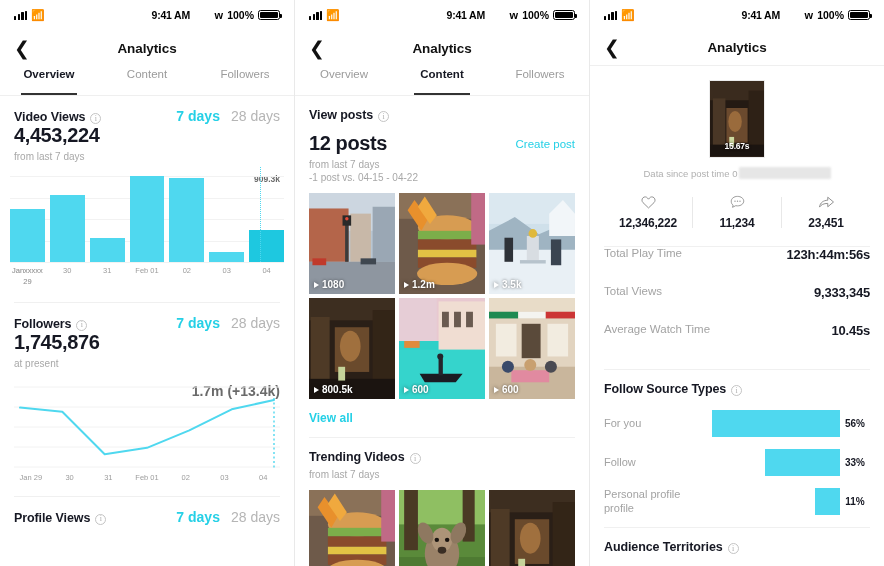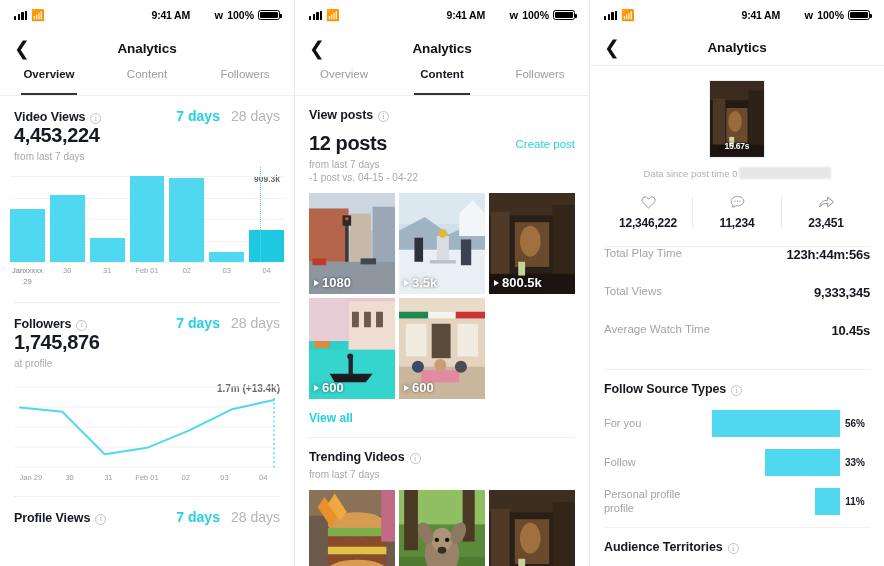--- a/index.html
+++ b/index.html
@@ -145,40 +145,40 @@
   }
   .blurtext {
     color: transparent; background: linear-gradient(90deg,#bdbdbd,#cfcfcf);
     -webkit-background-clip: text; background-clip: text;
     filter: blur(0.6px); color: #b4b4b4;
   }
 
   
   .linechart-wrap { padding: 0 14px; margin-top: 16px; position: relative; }
   .line-peak {
-    font-size: 10px; color: #6a6a6a; position: absolute; right: 14px; top: -2px;
+    font-size: 14px; color: #6a6a6a; position: absolute; right: 14px; top: -2px;
     font-weight: bold;
   }
   .linechart { position: relative; height: 84px; margin-top: 9px; }
   .linechart svg { display:block; width:100%; height:100%; }
 
   
   .create-link { margin-left: auto; font-size: 11.5px; color: #25d0e6; cursor: pointer; font-weight: 500; }
   .row-flex { display:flex; align-items:center; margin-top: 10px; }
   .grid {
     display: grid; grid-template-columns: repeat(3, 1fr); gap: 4px;
     padding: 0 14px; margin-top: 10px;
   }
   .thumb {
     position: relative; aspect-ratio: 85/100; overflow: hidden; background:#ddd;
   }
   .thumb .art { position:absolute; inset:0; }
   .views {
     position: absolute; left: 5px; bottom: 4px; display:flex; align-items:center;
-    gap: 3px; color:#fff; font-size: 13px; font-weight: bold;
+    gap: 3px; color:#fff; font-size: 10px; font-weight: bold;
     text-shadow: 0 0 3px rgba(0,0,0,.6);
   }
   .play-tri {
     width: 0; height: 0; border-left: 5.5px solid #fff;
     border-top: 3.6px solid transparent; border-bottom: 3.6px solid transparent;
     filter: drop-shadow(0 0 2px rgba(0,0,0,.5));
   }
   .viewall { padding: 12px 14px 0; font-size: 12px; color: #25d0e6; font-weight: bold; cursor:pointer; }
 
   
@@ -318,21 +318,21 @@
       <div class="sec">
         <div class="sec-head">
           <span class="sec-title">Followers</span>
           <span class="info-icon">i</span>
           <span class="range-group">
             <span class="range on">7 days</span>
             <span class="range">28 days</span>
           </span>
         </div>
         <div class="bignum">1,745,876</div>
-        <div class="subnote">at profile</div>
+        <div class="subnote">at present</div>
       </div>
 
       <div class="linechart-wrap">
         <div class="line-peak">1.7m (+13.4k)</div>
         <div class="linechart">
           <svg id="linesvg" viewBox="0 0 266 84" preserveAspectRatio="none">
               <line x1="0" y1="2" x2="266" y2="2" stroke="#f2f2f2" stroke-width="1"></line>
               <line x1="0" y1="22" x2="266" y2="22" stroke="#f2f2f2" stroke-width="1"></line>
               <line x1="0" y1="42" x2="266" y2="42" stroke="#f2f2f2" stroke-width="1"></line>
               <line x1="0" y1="62" x2="266" y2="62" stroke="#f2f2f2" stroke-width="1"></line>
@@ -431,20 +431,39 @@
               <rect x="0" y="80" width="100" height="38" fill="#8e96a0"></rect>
               <rect x="42" y="30" width="4" height="50" fill="#3b3b3b"></rect>
               <rect x="39" y="26" width="10" height="12" fill="#2a2a2a"></rect>
               <circle cx="44" cy="30" r="2" fill="#e04b3a"></circle>
               <rect x="4" y="76" width="16" height="8" fill="#c03a2b"></rect>
               <rect x="60" y="76" width="18" height="7" fill="#3f4750"></rect>
             </svg>
             <div class="views">
               <span class="play-tri"></span>
               <span>1080</span>
+            </div>
+          </div>
+          <div class="thumb">
+            <svg class="art" viewBox="0 0 100 118" preserveAspectRatio="none">
+              <rect width="100" height="118" fill="#6e5a4a"></rect>
+              <rect y="0" width="100" height="30" fill="#8a7158"></rect>
+              <ellipse cx="56" cy="40" rx="34" ry="14" fill="#d79c52"></ellipse>
+              <rect x="22" y="44" width="68" height="10" fill="#7cae4a"></rect>
+              <rect x="22" y="54" width="68" height="12" fill="#8a4b2c"></rect>
+              <rect x="22" y="66" width="68" height="9" fill="#e2c244"></rect>
+              <rect x="22" y="75" width="68" height="12" fill="#8a4b2c"></rect>
+              <ellipse cx="56" cy="94" rx="35" ry="13" fill="#d79c52"></ellipse>
+              <path d="M18 8 L34 30 L26 44 L10 20Z" fill="#e8902c"></path>
+              <path d="M30 4 L44 26 L36 36 L22 16Z" fill="#f0a93e"></path>
+              <rect x="84" y="0" width="16" height="60" fill="#c06a86"></rect>
+            </svg>
+            <div class="views">
+              <span class="play-tri"></span>
+              <span>1.2m</span>
             </div>
           </div>
           <div class="thumb">
             <svg class="art" viewBox="0 0 100 118" preserveAspectRatio="none">
               <rect width="100" height="118" fill="#cfe0ea"></rect>
               <rect y="0" width="100" height="36" fill="#dbe8f0"></rect>
               <path d="M0 44 L30 28 L58 48 L100 30 L100 70 L0 70Z" fill="#9fb4c2"></path>
               <rect x="0" y="66" width="100" height="52" fill="#e9f0f5"></rect>
               <path d="M70 24 L86 8 L100 24 L100 50 L70 50Z" fill="#f2f6f9"></path>
               <rect x="18" y="52" width="10" height="28" fill="#2e3238"></rect>

